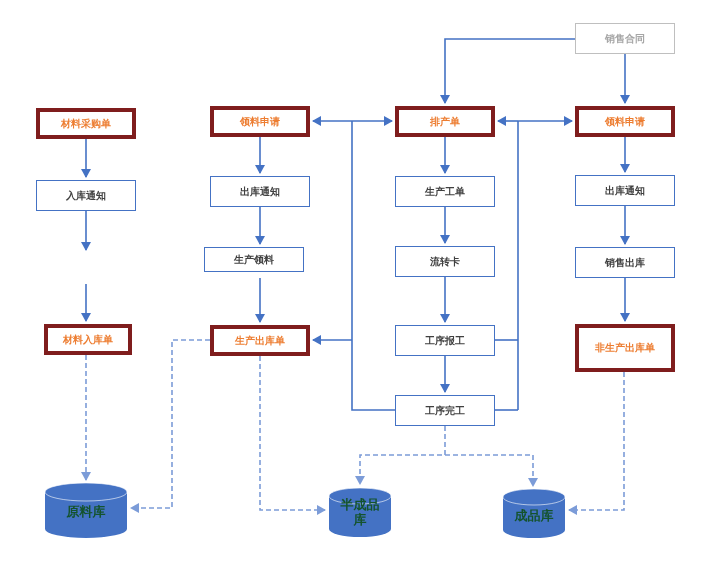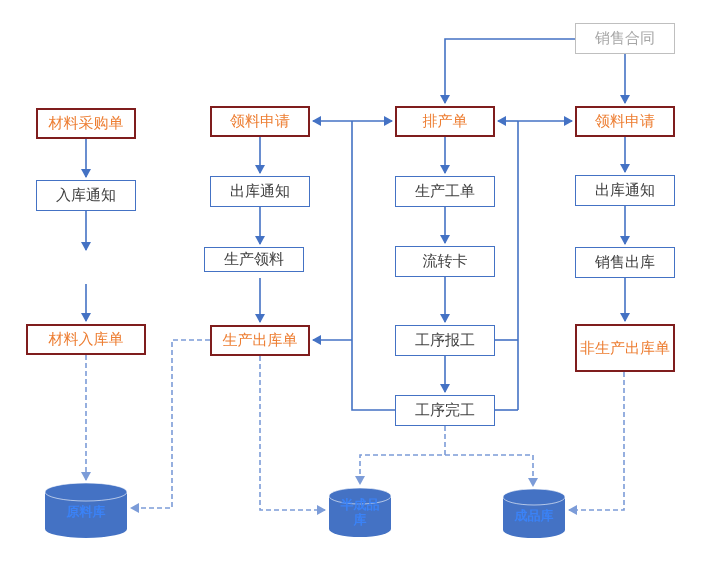--- a/index.html
+++ b/index.html
@@ -4,28 +4,28 @@
 <style>
   html,body{margin:0;padding:0;background:#ffffff;}
   #canvas{
     position:relative;width:710px;height:568px;background:#ffffff;
     font-family:"DejaVu Sans",sans-serif;overflow:hidden;
   }
   #edges{position:absolute;left:0;top:0;z-index:1;}
   .node{
     position:absolute;box-sizing:border-box;background:#ffffff;
     display:flex;align-items:center;justify-content:center;
-    font-size:15px;font-weight:400;text-align:left;line-height:15px;
+    font-size:10px;font-weight:700;text-align:left;line-height:15px;
     z-index:2;word-break:break-all;
   }
   .blue{border:1.6px solid #4472C4;color:#404040;}
-  .orange{border:2px solid #7f1d1d;color:#ED7D31;}
+  .orange{border:4px solid #7f1d1d;color:#ED7D31;}
   .gray{border:1.6px solid #BFBFBF;color:#A6A6A6;}
   .cyl-label{
-    position:absolute;z-index:2;color:#3b82f6;font-size:13px;font-weight:600;
+    position:absolute;z-index:2;color:#14532d;font-size:13px;font-weight:600;
     text-align:center;line-height:15px;white-space:pre-line;
   }
 </style>
 </head>
 <body>
 
 <div id="canvas">
 
   <svg id="edges" width="710" height="568" viewBox="0 0 710 568">
     <defs>
@@ -84,21 +84,21 @@
     <g>
       <path d="M503,497 L503,530 A31,8 0 0 0 565,530 L565,497 Z" fill="#4472C4"></path>
       <ellipse cx="534" cy="497" rx="31" ry="8" fill="#4472C4" stroke="#ffffff" stroke-opacity="0.6" stroke-width="1"></ellipse>
     </g>
   </svg>
 
   <div class="node gray" style="left:575px;top:23px;width:100px;height:31px">销售合同</div>
 
   <div class="node orange" style="left:36px;top:108px;width:100px;height:31px">材料采购单</div>
   <div class="node blue" style="left:36px;top:180px;width:100px;height:31px">入库通知</div>
-  <div class="node orange" style="left:26px;top:324px;width:120px;height:31px">材料入库单</div>
+  <div class="node orange" style="left:44px;top:324px;width:88px;height:31px">材料入库单</div>
 
   <div class="node orange" style="left:210px;top:106px;width:100px;height:31px">领料申请</div>
   <div class="node blue" style="left:210px;top:176px;width:100px;height:31px">出库通知</div>
   <div class="node blue" style="left:204px;top:247px;width:100px;height:25px">生产领料</div>
   <div class="node orange" style="left:210px;top:325px;width:100px;height:31px">生产出库单</div>
 
   <div class="node orange" style="left:395px;top:106px;width:100px;height:31px">排产单</div>
   <div class="node blue" style="left:395px;top:176px;width:100px;height:31px">生产工单</div>
   <div class="node blue" style="left:395px;top:246px;width:100px;height:31px">流转卡</div>
   <div class="node blue" style="left:395px;top:325px;width:100px;height:31px">工序报工</div>

